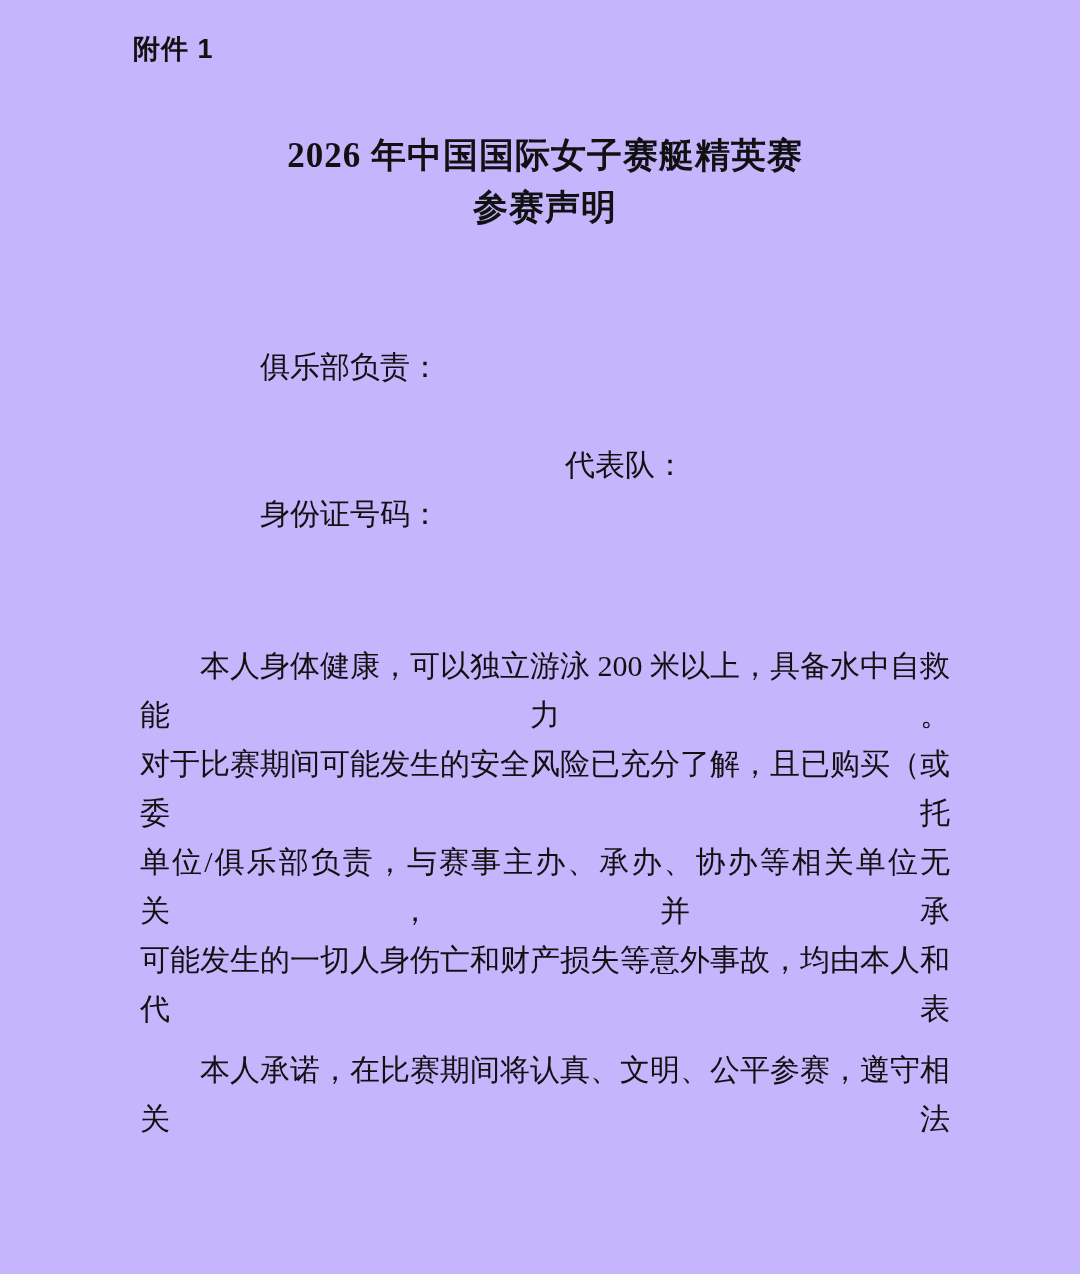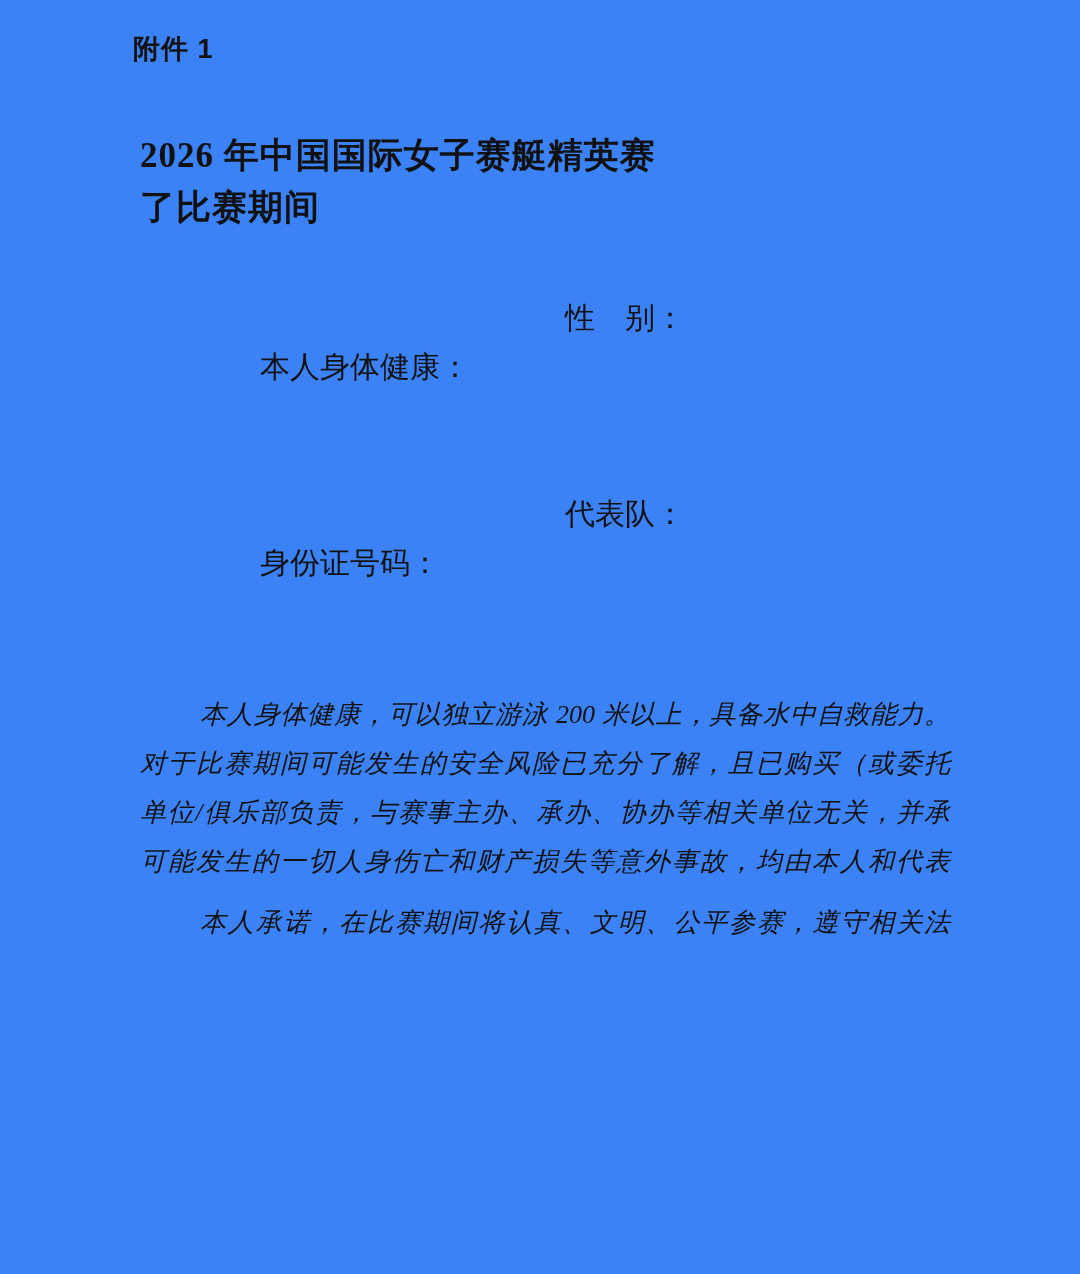--- a/index.html
+++ b/index.html
@@ -4,40 +4,41 @@
 <style>
   html, body {
     margin: 0;
     padding: 0;
     background: #ffffff;
   }
   .page {
     position: relative;
     width: 1080px;
     height: 1274px;
-    background: #3b82f6;
+    background: #c4b5fd;
     color: #111111;
     font-family: "Liberation Serif", "DejaVu Serif", serif;
     overflow: hidden;
   }
   .content {
     margin-left: 140px;
     width: 810px;
     padding-top: 34px;
   }
   .attachment {
     margin-left: -7px;
     font-family: "Liberation Sans", "DejaVu Sans", sans-serif;
     font-weight: 700;
     font-size: 27px;
     line-height: 30px;
     letter-spacing: 1px;
   }
   .title-block {
     margin-top: 66px;
+    text-align: center;
     font-weight: 700;
     font-size: 35px;
     line-height: 52px;
     letter-spacing: 1px;
   }
   .fields {
     margin-top: 59px;
   }
   .field-row {
     position: relative;
@@ -54,50 +55,48 @@
     left: 425px;
     top: 0;
   }
   .para {
     margin: 0;
   }
   .p1 { margin-top: 5px; }
   .p2 { margin-top: 12px; }
   .line {
     display: block;
-    font-size: 26px;
+    font-size: 30px;
     line-height: 49px;
     white-space: pre-wrap;
-    font-style: italic;
   }
   .indent {
     text-indent: 60px;
   }
   .just {
     text-align: justify;
     text-align-last: justify;
   }
 </style>
 </head>
 <body>
 
 <div class="page">
   <div class="content">
 
     <div class="attachment">附件 1</div>
 
     <div class="title-block">
       <div>2026 年中国国际女子赛艇精英赛</div>
-      <div>了比赛期间</div>
+      <div>参赛声明</div>
     </div>
 
     <div class="fields">
       <div class="field-row">
-        <span class="field-col1">本人身体健康：</span>
-        <span class="field-col2">性　别：</span>
+        <span class="field-col1">俱乐部负责：</span>
       </div>
       <div class="field-row">
         <span class="field-col1">身份证号码：</span>
         <span class="field-col2">代表队：</span>
       </div>
     </div>
 
     <p class="para p1">
       <span class="line indent just">本人身体健康，可以独立游泳 200 米以上，具备水中自救能力。</span>
       <span class="line just">对于比赛期间可能发生的安全风险已充分了解，且已购买（或委托</span>

